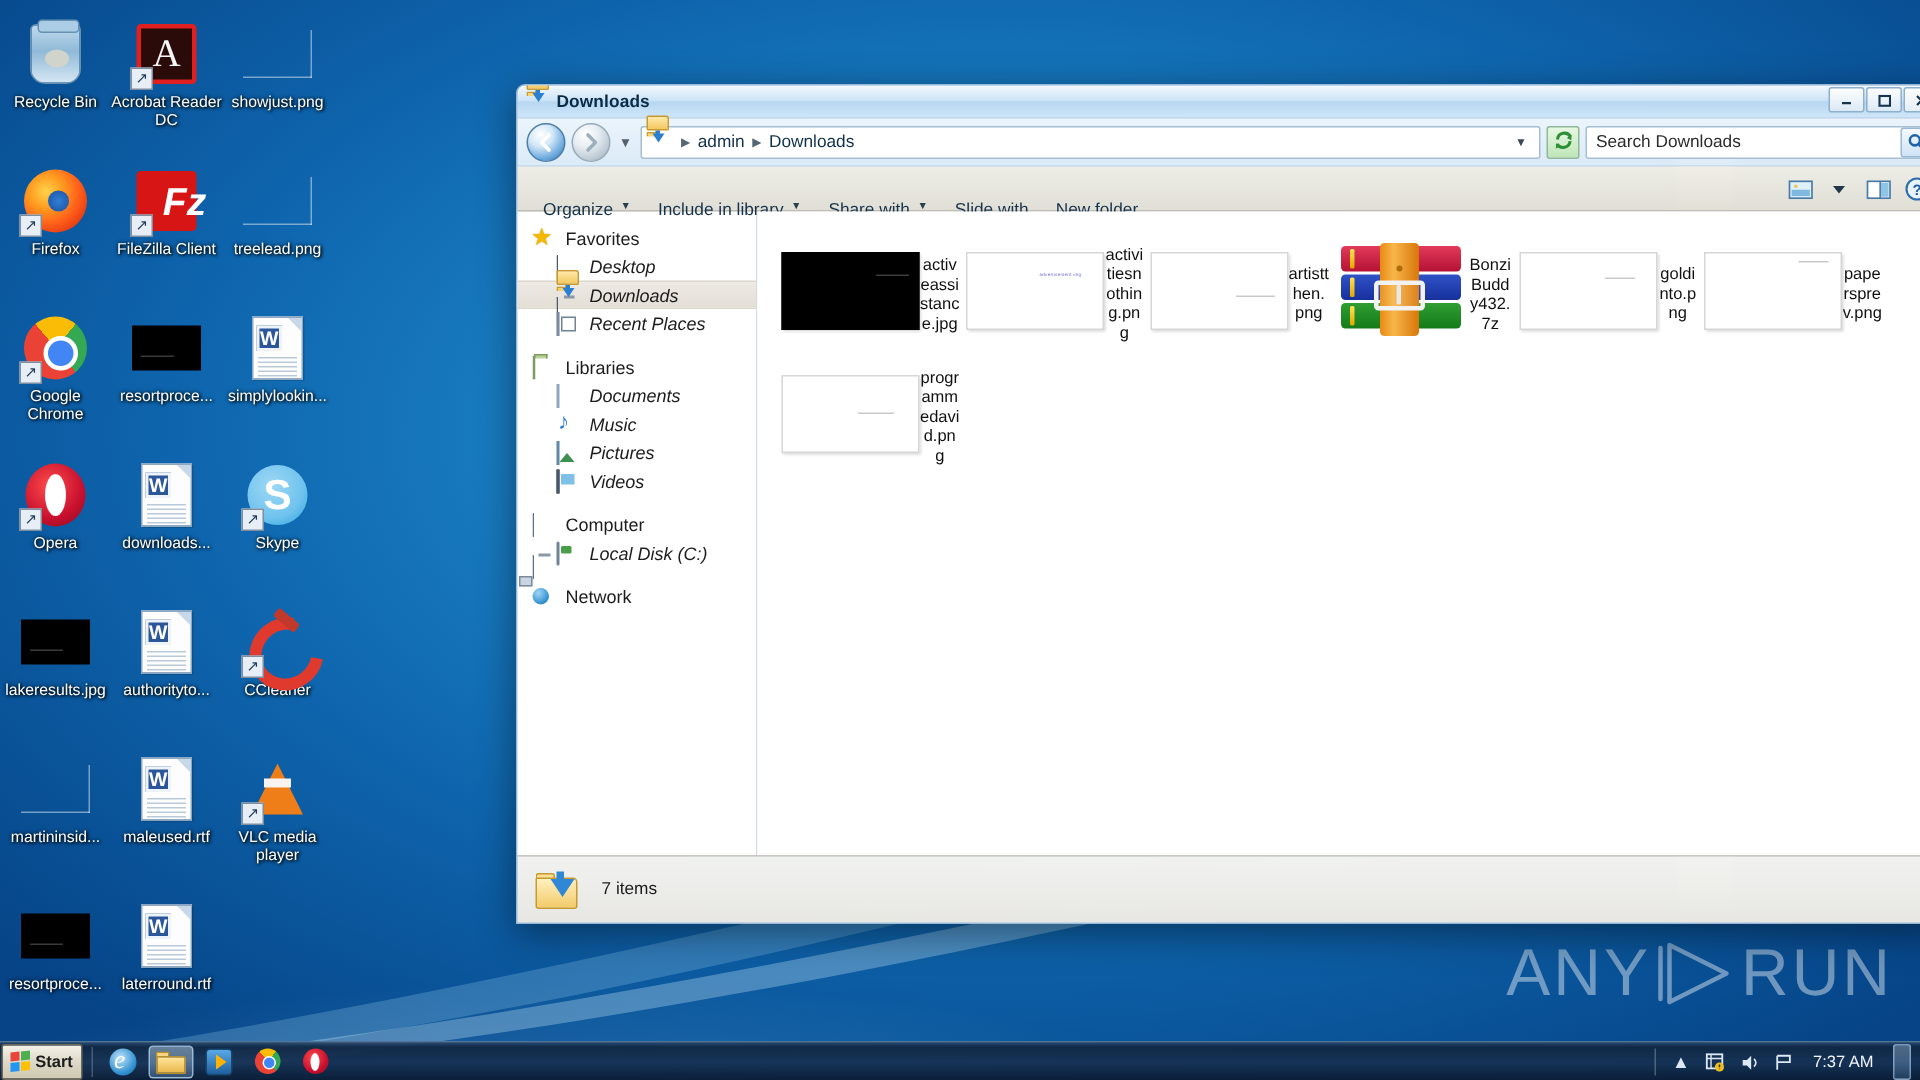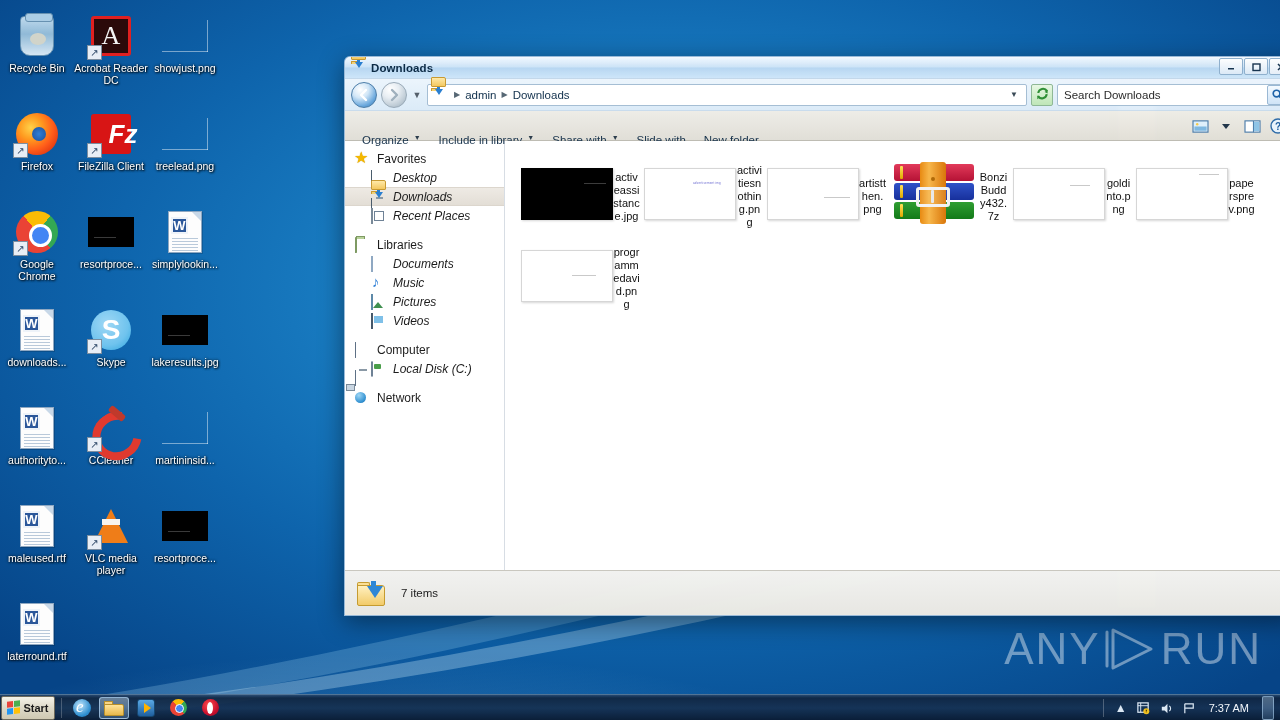--- a/index.html
+++ b/index.html
@@ -441,20 +441,27 @@
         <div class="ic-word">
           <span>W</span>
           <i></i>
         </div>
       </div>
     <div class="dlabel">simplylookin...</div>
   </div>
 
   <div class="dicon">
     <div class="glyphbox">
+      <div class="ic-opera"></div>
+      <div class="shortcut-arrow"></div>
+    </div>
+    <div class="dlabel">Opera</div>
+  </div>
+  <div class="dicon">
+    <div class="glyphbox">
         <div class="ic-word">
           <span>W</span>
           <i></i>
         </div>
       </div>
     <div class="dlabel">downloads...</div>
   </div>
 
   <div class="dicon">
     <div class="glyphbox">

